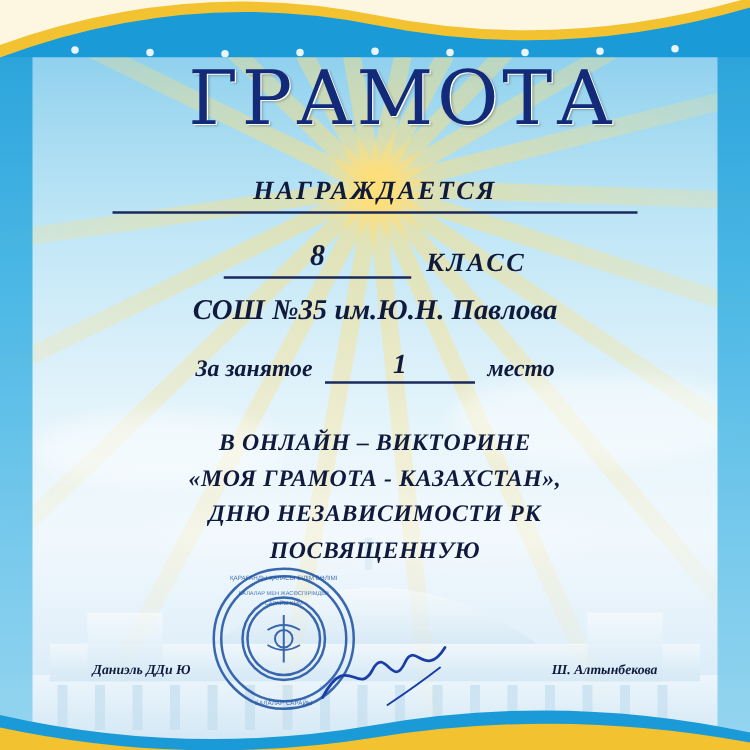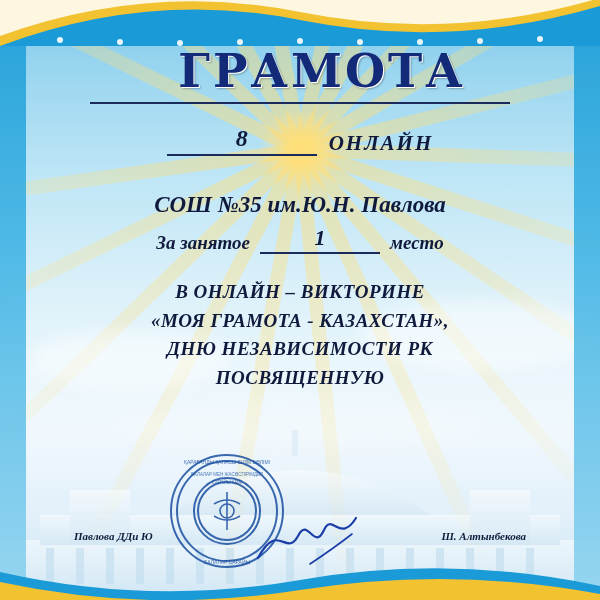--- a/index.html
+++ b/index.html
@@ -112,22 +112,22 @@
     left: 0;
     top: 0;
     width: 600px;
     height: 600px;
     text-align: center;
   }
 
   .title {
     margin-top: 44px;
     font-family: "DejaVu Serif", serif;
-    font-size: 46px;
-    font-weight: bold;
+    font-size: 60px;
+    font-weight: normal;
     letter-spacing: 3px;
     color: #122a78;
     text-shadow: 1px 1px 0 #ffffff, 2px 2px 2px rgba(0,0,0,0.25);
     margin-left: 44px;
   }
 
   .awarded-to {
     margin-top: 26px;
     font-family: "Liberation Serif", serif;
     font-size: 21px;
@@ -178,29 +178,29 @@
   }
   .grade-label {
     font-size: 21px;
     font-weight: bold;
     font-style: italic;
     letter-spacing: 2px;
     color: #101a3c;
   }
 
   .school {
-    margin-top: 36px;
+    margin-top: 12px;
     font-size: 23px;
     font-weight: bold;
     font-style: italic;
     color: #101a3c;
   }
 
   .place-row {
-    margin-top: 10px;
+    margin-top: 20px;
     display: flex;
     justify-content: center;
     align-items: flex-end;
     gap: 10px;
   }
   .place-label-left,
   .place-label-right {
     font-size: 19px;
     font-weight: bold;
     font-style: italic;
@@ -218,21 +218,21 @@
     bottom: 1px;
     width: 100%;
     text-align: center;
     font-size: 22px;
     font-style: italic;
     font-weight: bold;
     color: #101a3c;
   }
 
   .event-block {
-    margin-top: 24px;
+    margin-top: 34px;
     line-height: 1.5;
     font-family: Liberation Serif, serif;
   }
   .event-line {
     font-size: 19px;
     font-weight: bold;
     font-style: italic;
     letter-spacing: 0.5px;
     color: #101a3c;
   }
@@ -362,28 +362,29 @@
 
   <svg class="ribbon-bottom" viewBox="0 0 600 40" preserveAspectRatio="none">
     <path d="M0 12 Q150 46 300 20 Q450 -6 600 26 L600 40 L0 40 Z" fill="#1a9bd7"></path>
     <path d="M0 22 Q150 54 300 30 Q450 6 600 34 L600 40 L0 40 Z" fill="#f2c230"></path>
   </svg>
 
   <div class="content">
 
     <div class="title">ГРАМОТА</div>
 
+    <div class="awarded-to">НАГРАЖДАЕТСЯ</div>
 
     <div class="name-rule"></div>
 
     <div class="grade-row">
       <div class="grade-blank">
         <span class="grade-value">8</span>
       </div>
-      <div class="grade-label">ОНЛАЙН</div>
+      <div class="grade-label">КЛАСС</div>
     </div>
 
     <div class="school">СОШ №35 им.Ю.Н. Павлова</div>
 
     <div class="place-row">
       <span class="place-label-left">За занятое</span>
       <span class="place-blank">
         <span class="place-value">1</span>
       </span>
       <span class="place-label-right">место</span>
@@ -420,17 +421,17 @@
       <circle cx="59" cy="59" r="7"></circle>
     </g>
   </svg>
 
   <svg class="signature-scribble" viewBox="0 0 110 72">
     <path d="M6 58 C 26 20, 34 58, 46 36 C 56 16, 62 52, 72 30 C 80 12, 88 44, 104 18" fill="none" stroke="#1b3da8" stroke-width="2.2" stroke-linecap="round"></path>
     <path d="M58 64 C 70 56, 82 48, 100 34" fill="none" stroke="#1b3da8" stroke-width="1.6" stroke-linecap="round"></path>
   </svg>
 
   <div class="footer">
-    <span class="footer-text">Павлова ДДи Ю</span>
+    <span class="footer-text">Даниэль ДДи Ю</span>
     <span class="footer-text">Ш. Алтынбекова</span>
   </div>
 
 </div>
 
 </body></html>

